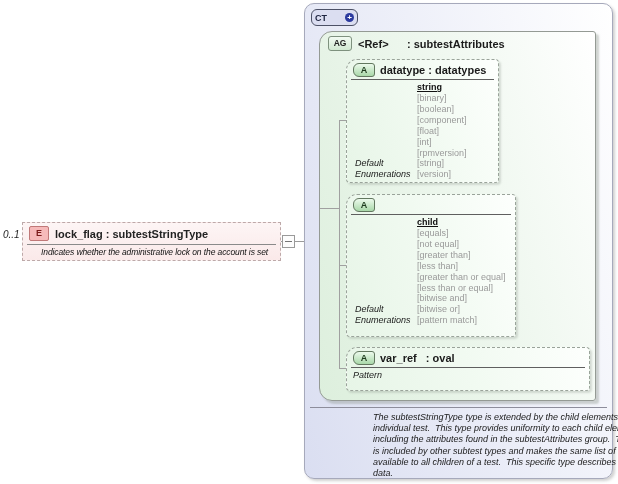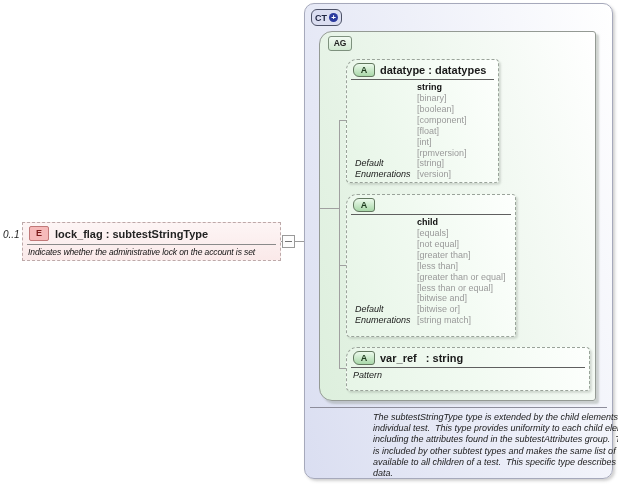--- a/index.html
+++ b/index.html
@@ -6,34 +6,34 @@
   body{font-family:"Liberation Sans",sans-serif;}
   .stage{position:relative;width:618px;height:484px;background:#ffffff;overflow:hidden;}
 
   
   .multiplicity{position:absolute;left:3px;top:229px;font:italic 10px "Liberation Sans",sans-serif;color:#222;}
   .element-box{position:absolute;left:22px;top:222px;width:259px;height:39px;
     border:1px dashed #bda9a9;background:linear-gradient(180deg,#fdf5f5,#fae9e9);box-sizing:border-box;}
   .element-head{display:flex;align-items:center;gap:6px;padding:3px 6px 0 6px;}
   .element-title{font:bold 11px "Liberation Sans",sans-serif;color:#222;white-space:pre;}
   .element-sep{border-top:1px solid #8a8a8a;margin:3px 4px 2px 4px;}
-  .element-desc{font:italic 8.5px "Liberation Sans",sans-serif;color:#111;padding:0 5px;
+  .element-desc{font:italic 8.5px "Liberation Sans",sans-serif;color:#111;padding:0 18px;
     letter-spacing:-0.1px;white-space:nowrap;overflow:hidden;}
 
   
   .icon-e{width:18px;height:13px;flex:0 0 auto;background:#f6baba;border:1px solid #c07878;border-radius:2px;
     color:#7c1c1c;font:bold 9px/13px "Liberation Sans",sans-serif;text-align:center;}
   .icon-a{width:20px;height:12px;flex:0 0 auto;background:linear-gradient(180deg,#ecfaec,#a9d8a9);
     border:1px solid #62775f;border-radius:6px 3px 3px 6px;color:#1e3a1e;
     font:bold 9px/12px "Liberation Sans",sans-serif;text-align:center;}
   .icon-ag{width:22px;height:13px;flex:0 0 auto;background:linear-gradient(180deg,#f2fbf2,#d2e9d2);
     border:1px solid #7e917e;border-radius:3px;color:#222;
     font:bold 8.5px/13px "Liberation Sans",sans-serif;text-align:center;}
   .icon-ct{height:15px;flex:0 0 auto;background:#dbdef1;border:1px solid #4c5166;border-radius:6px;
-    display:flex;align-items:center;justify-content:center;gap:2px;padding:0 3px;}
+    display:flex;align-items:center;justify-content:center;gap:18px;padding:0 3px;}
   .ct-text{font:bold 9px "Liberation Sans",sans-serif;color:#1d2440;}
   .ct-plus{width:9px;height:9px;border-radius:50%;background:#2b3a9e;color:#ffffff;
     font:bold 8px/9px "Liberation Sans",sans-serif;text-align:center;}
 
   
   .ext-line{position:absolute;left:281px;top:241px;width:28px;height:1px;background:#9a9a9a;}
   .collapse-box{position:absolute;left:282px;top:235px;width:11px;height:11px;background:#fdfdfd;
     border:1px solid #9a9a9a;box-sizing:content-box;}
   .collapse-box .dash{position:absolute;left:2px;right:2px;top:5px;height:1px;background:#777;}
 
@@ -67,21 +67,21 @@
     box-shadow:2px 2px 2px rgba(140,150,140,0.30);}
   .attr-datatype{top:27px;width:153px;height:124px;}
   .attr-operator{top:162px;width:170px;height:143px;}
   .attr-varref{top:315px;width:244px;height:44px;}
   .attr-head{display:flex;align-items:center;gap:5px;padding:3px 5px 0 6px;}
   .attr-sep{border-top:1px solid #5f5f5f;margin:2px 4px 2px 4px;}
   .facets{display:flex;align-items:flex-end;padding-left:8px;}
   .facet-labels{width:62px;flex:0 0 auto;}
   .facet-label{font:italic 9px/11px "Liberation Sans",sans-serif;color:#1a1a1a;}
   .facet-values{flex:1;}
-  .default-value{font:bold 9px/11px "Liberation Sans",sans-serif;color:#111;}
+  .default-value{font:bold 9px/11px "Liberation Sans",sans-serif;color:#111;text-decoration:underline;}
   .enum-value{font:9px/10.9px "Liberation Sans",sans-serif;color:#9a9a9a;}
   .pattern-row{display:flex;align-items:baseline;padding-left:6px;gap:6px;}
   .pattern-label{font:italic 9px "Liberation Sans",sans-serif;color:#1a1a1a;flex:0 0 auto;}
   .pattern-value{font:8.5px "Liberation Sans",sans-serif;color:#666;white-space:nowrap;letter-spacing:-0.1px;}
 
   
   .ct-sep{position:absolute;left:5px;right:5px;top:403px;border-top:1px solid #8d8d9b;}
   .ct-annotation{position:absolute;left:24px;top:408px;width:299px;
     font:italic 9px/11.2px "Liberation Sans",sans-serif;color:#1a1a1a;white-space:pre-wrap;margin-left:44px;}
 </style>
@@ -110,20 +110,21 @@
     <div class="ct-head">
       <span class="icon-ct">
         <span class="ct-text">CT</span>
         <span class="ct-plus">+</span>
       </span>
     </div>
 
     <div class="ag-box">
       <div class="ag-head">
         <span class="icon-ag">AG</span>
+        <span class="box-title">&lt;Ref&gt;      : subtestAttributes</span>
       </div>
 
       <div class="conn conn-feed"></div>
       <div class="conn conn-v"></div>
       <div class="conn conn-s1"></div>
       <div class="conn conn-s2"></div>
       <div class="conn conn-s3"></div>
 
       <div class="attr-box attr-datatype">
         <div class="attr-head">
@@ -166,30 +167,30 @@
             <div class="default-value">child</div>
             <div>
                 <div class="enum-value">[equals]</div>
                 <div class="enum-value">[not equal]</div>
                 <div class="enum-value">[greater than]</div>
                 <div class="enum-value">[less than]</div>
                 <div class="enum-value">[greater than or equal]</div>
                 <div class="enum-value">[less than or equal]</div>
                 <div class="enum-value">[bitwise and]</div>
                 <div class="enum-value">[bitwise or]</div>
-                <div class="enum-value">[string match]</div>
+                <div class="enum-value">[pattern match]</div>
               </div>
           </div>
         </div>
       </div>
 
       <div class="attr-box attr-varref">
         <div class="attr-head">
           <span class="icon-a">A</span>
-          <span class="box-title">var_ref   : string</span>
+          <span class="box-title">var_ref   : oval</span>
         </div>
         <div class="attr-sep"></div>
         <div class="pattern-row">
           <span class="pattern-label">Pattern</span>
         </div>
       </div>
     </div>
 
     <div class="ct-sep"></div>
     <div class="ct-annotation">The subtestStringType type is extended by the child elements of an individual test.  This type provides uniformity to each child element by including the attributes found in the subtestAttributes group.  This attribute is included by other subtest types and makes the same list of attributes available to all children of a test.  This specific type describes simple string data.</div>

